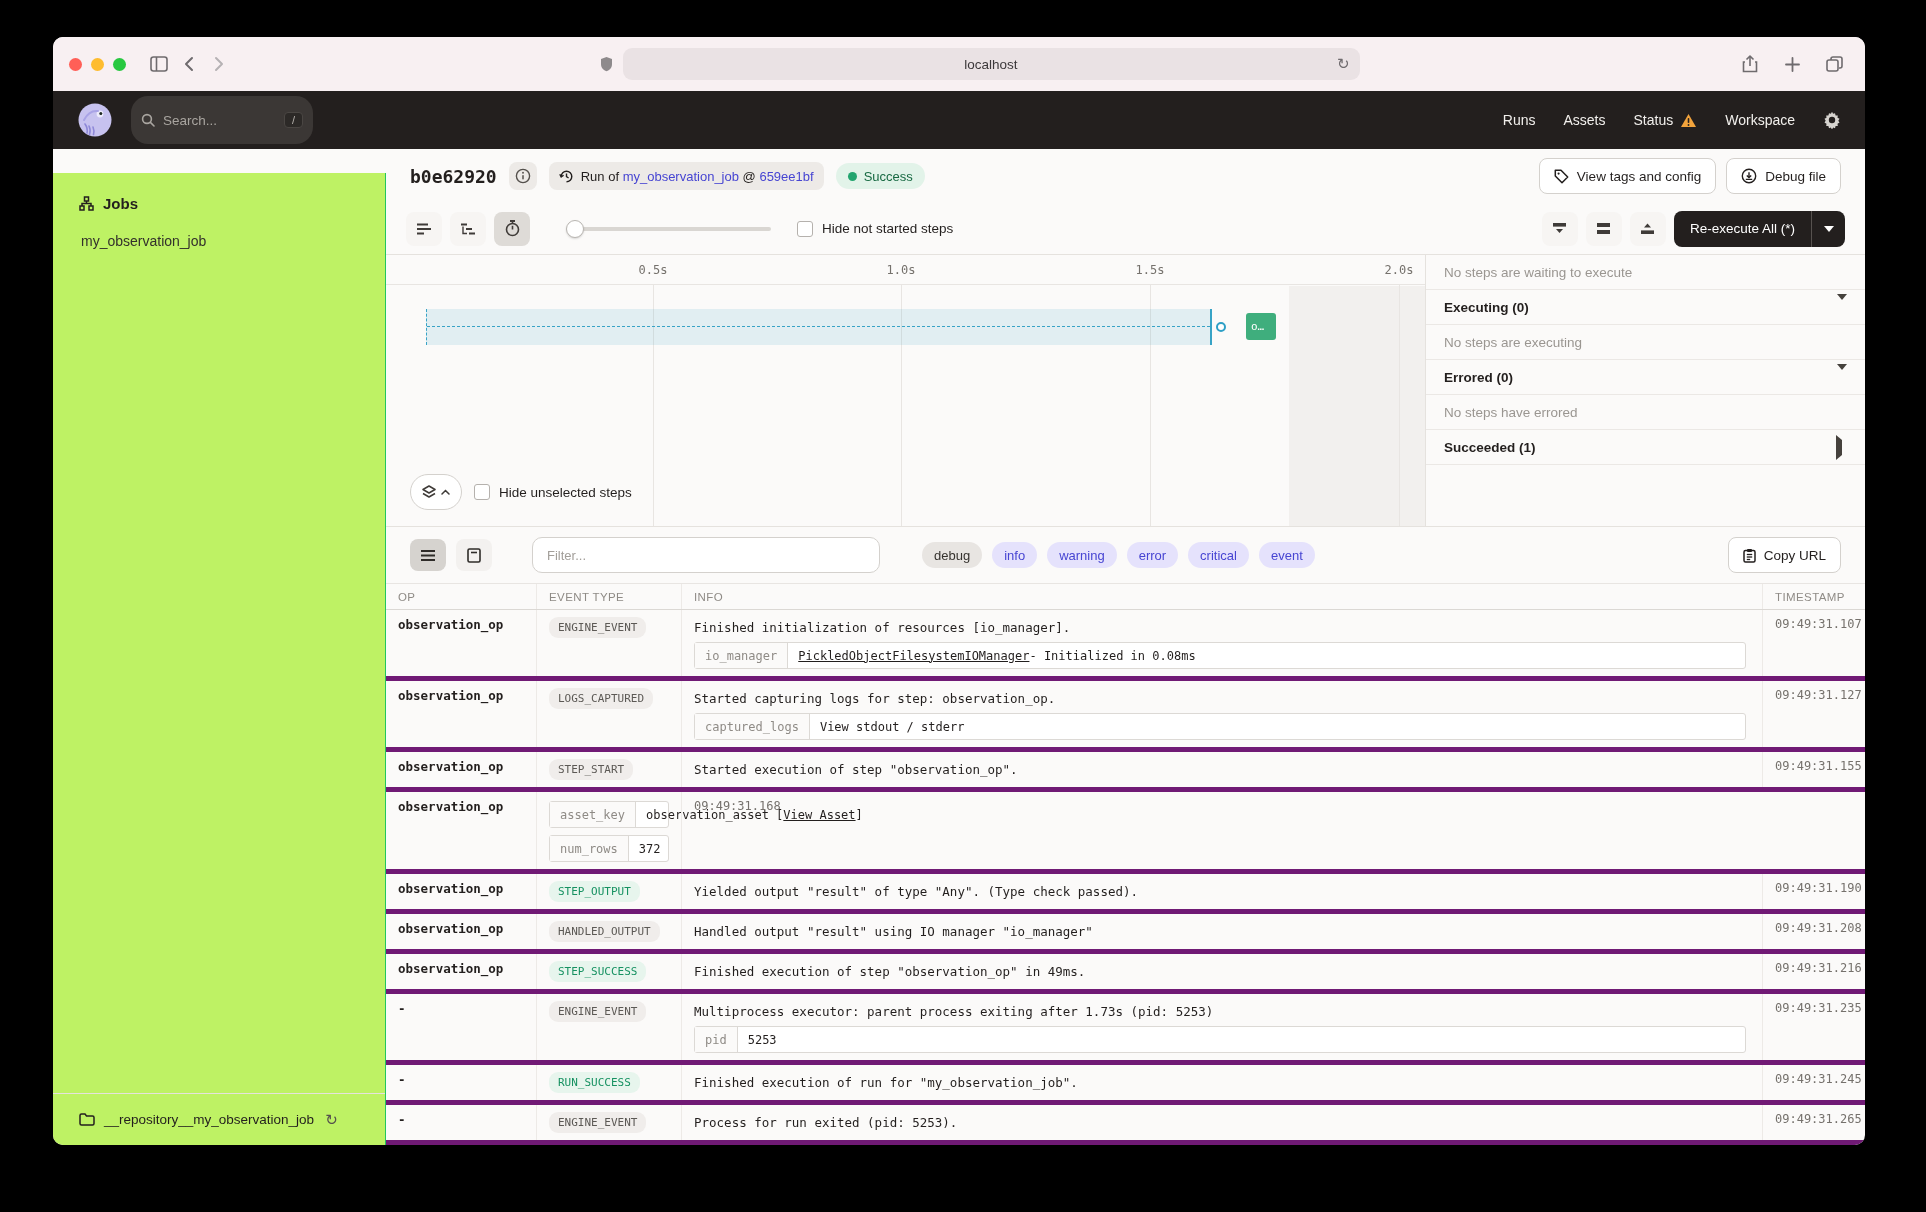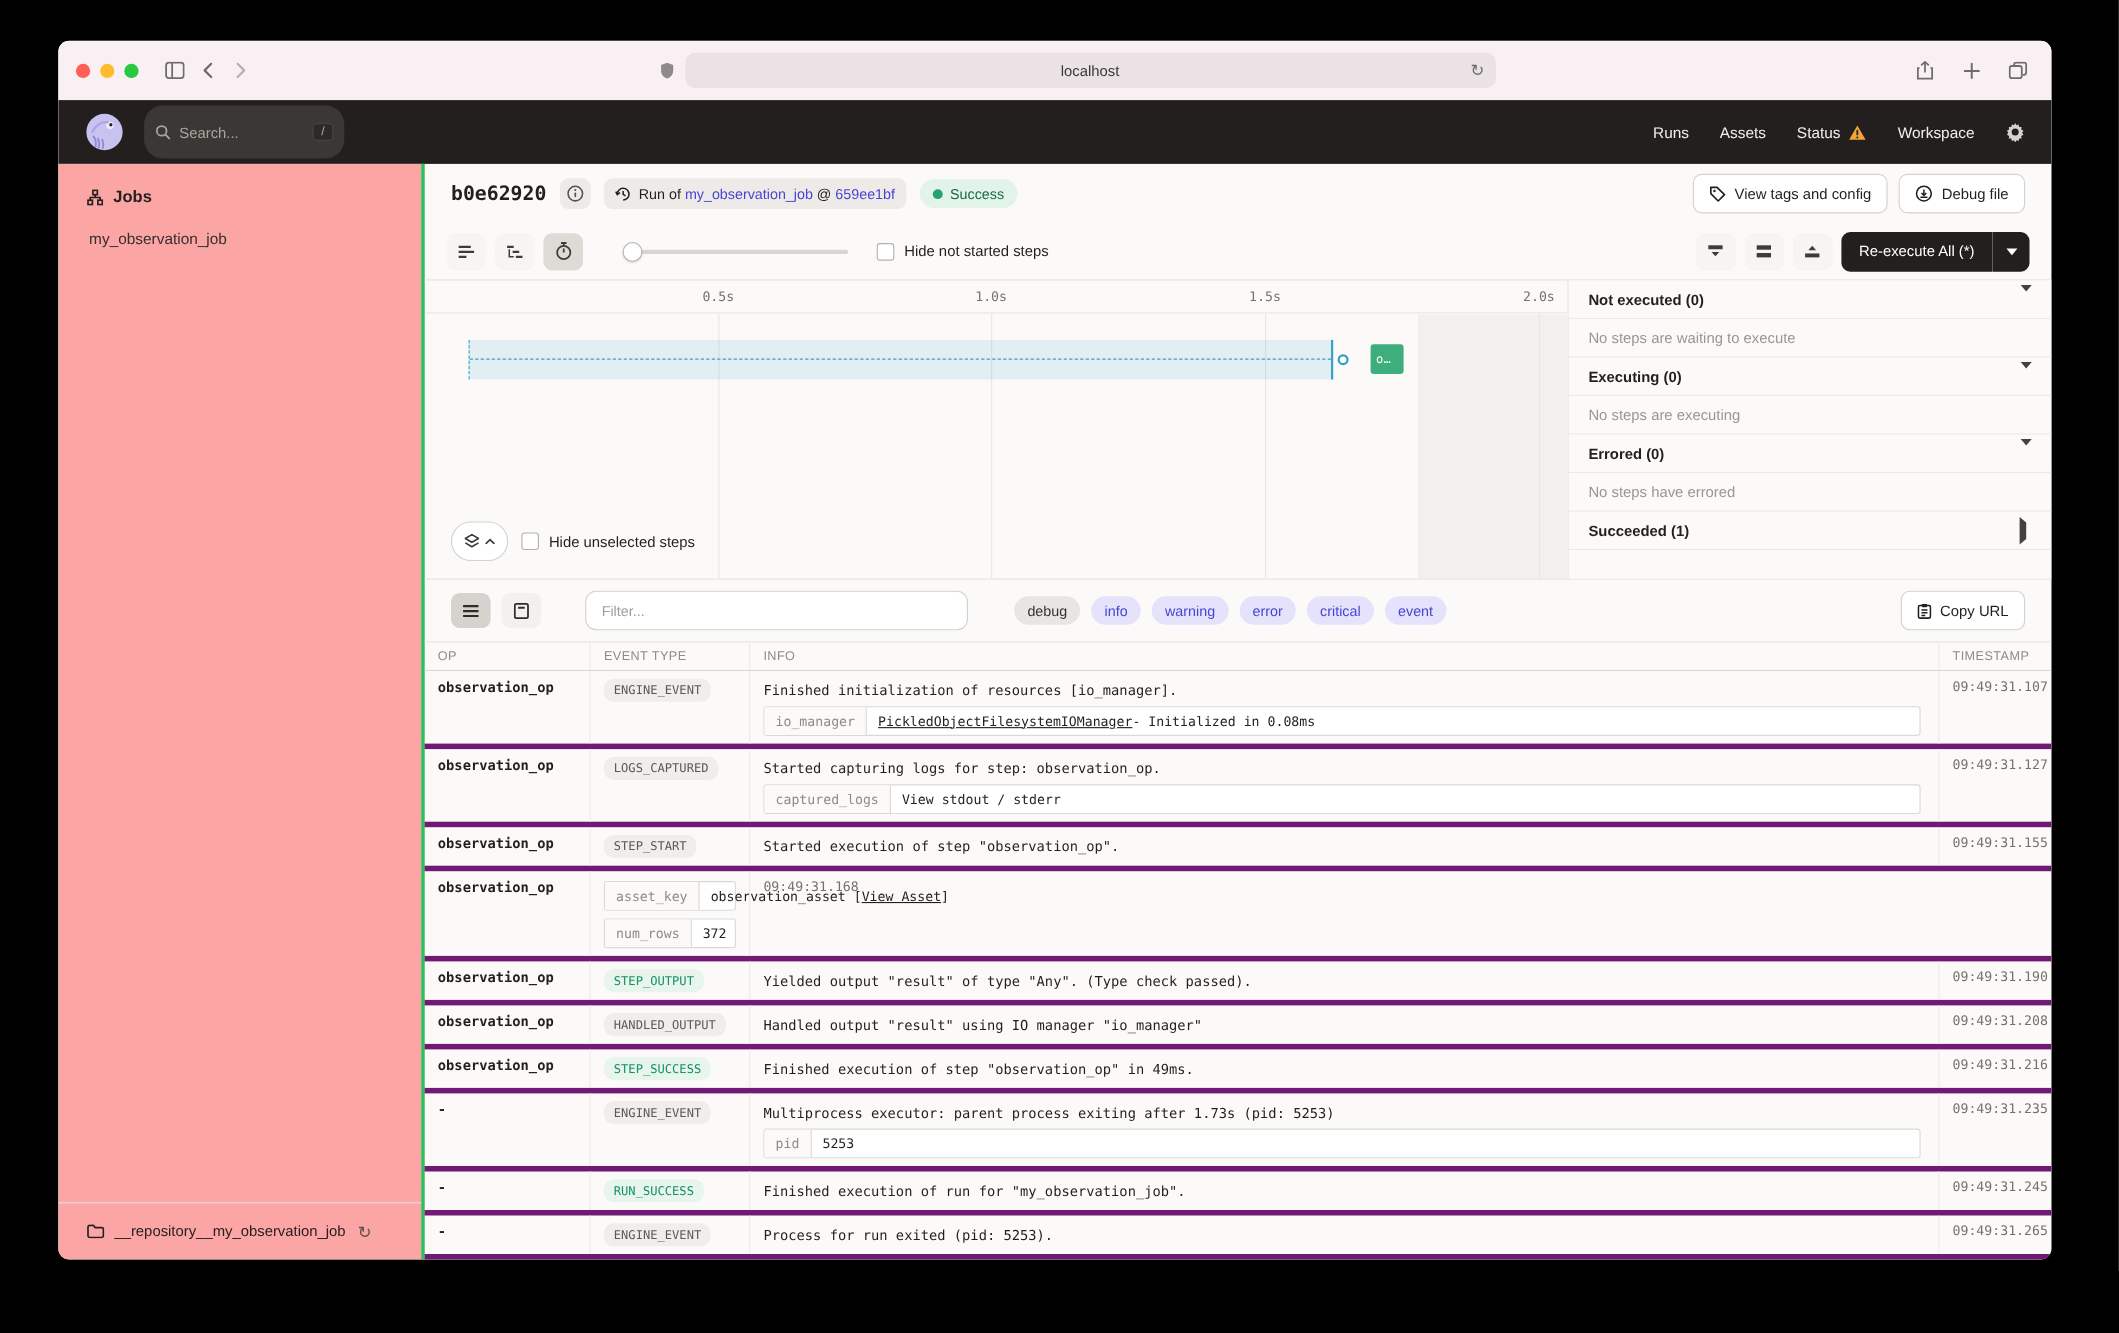--- a/index.html
+++ b/index.html
@@ -23,21 +23,21 @@
   .app-header { height:58px; background:#231f1e; display:flex; align-items:center; padding:0 24px; flex:0 0 auto; }
   .logo { width:36px; height:36px; }
   .search-pill { margin-left:18px; width:182px; height:48px; background:#3b3735; border-radius:17px; display:flex; align-items:center; padding:0 10px; gap:8px; color:#a9a5a0; font-size:13.5px; }
   .search-pill .kbd { margin-left:auto; background:#2c2927; border:1px solid #4a4643; border-radius:4px; font-size:11px; padding:1px 7px; color:#b5b1ac; }
   .top-nav { margin-left:auto; display:flex; align-items:center; gap:28px; color:#f1efec; font-size:14px; }
   .top-nav .navitem { display:flex; align-items:center; gap:7px; cursor:pointer; }
   .gear { color:#d6d3cf; }
 
   
   .app-body { flex:1; display:flex; min-height:0; }
-  .sidebar { width:333px; background:#fca5a5; border-right:3px solid #22c55e; display:flex; flex-direction:column; flex:0 0 auto; }
+  .sidebar { width:333px; background:#bef264; border-right:1px solid #22c55e; display:flex; flex-direction:column; flex:0 0 auto;margin-top:24px; }
   .sidebar-header { padding:22px 26px 14px; display:flex; align-items:center; gap:9px; font-size:15px; font-weight:bold; color:#231f1e; }
   .sidebar-item { padding:7px 28px; font-size:14px; color:#33302c; cursor:pointer; }
   .sidebar-footer { margin-top:auto; border-top:1px solid #e5e2de; height:52px; display:flex; align-items:center; padding:0 26px; gap:9px; font-size:13.5px; color:#231f1e; }
   .sidebar-footer .refresh2 { color:#55514d; font-size:15px; margin-left:2px; }
 
   .main { flex:1; display:flex; flex-direction:column; min-width:0; }
 
   
   .run-header { height:54px; display:flex; align-items:center; padding:0 24px; gap:12px; flex:0 0 auto; }
   .run-id { font-family:"DejaVu Sans Mono", monospace; font-size:18px; font-weight:bold; color:#231f1e; }
@@ -383,24 +383,20 @@
                 </svg>
             </div>
             <label class="checkline">
               <span class="checkbox"></span>
               <span>Hide unselected steps</span>
             </label>
           </div>
         </div>
 
         <div class="right-panel">
-          <div class="rp-row head">
-            <span>Not executed (0)</span>
-            <span class="rp-caret"><span class="tri-down"></span></span>
-          </div>
           <div class="rp-row msg">No steps are waiting to execute</div>
           <div class="rp-row head">
             <span>Executing (0)</span>
             <span class="rp-caret"><span class="tri-down"></span></span>
           </div>
           <div class="rp-row msg">No steps are executing</div>
           <div class="rp-row head">
             <span>Errored (0)</span>
             <span class="rp-caret"><span class="tri-down"></span></span>
           </div>

